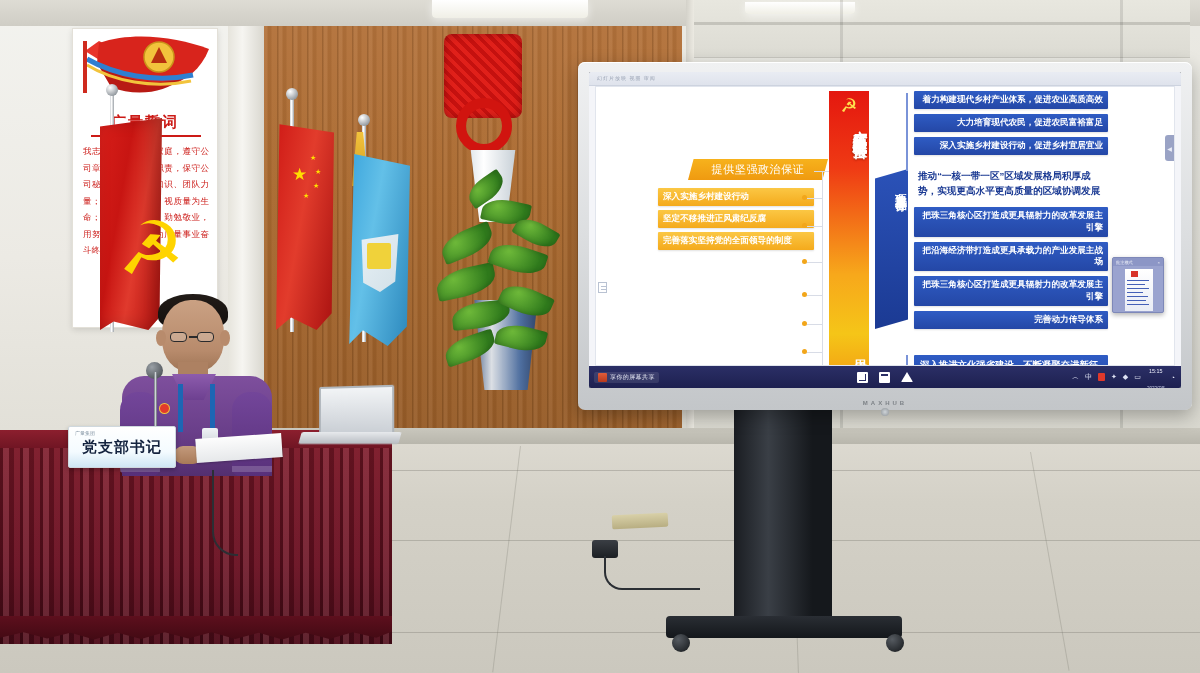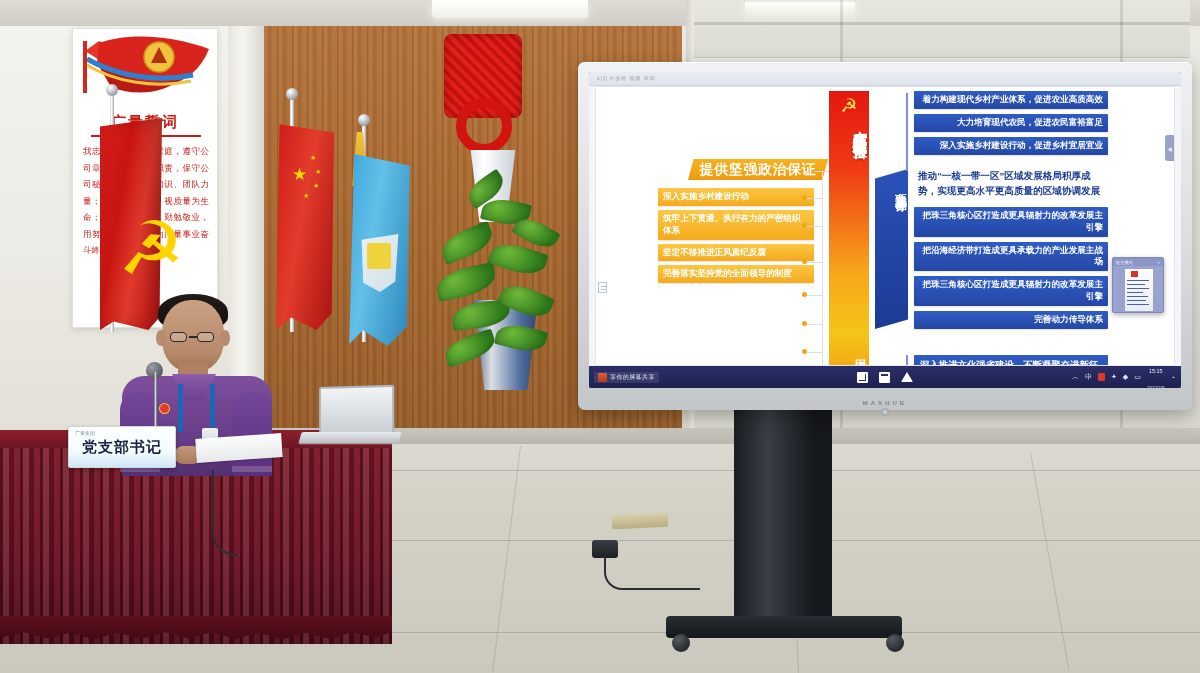--- a/index.html
+++ b/index.html
@@ -416,21 +416,21 @@
   }
 
   
   .orange-header {
     position: absolute; left: 92px; top: 72px; width: 140px; height: 21px;
     background: linear-gradient(180deg,#f7b21c,#ef9a10);
     clip-path: polygon(4% 0,100% 0,96% 100%,0 100%);
     display: flex; align-items: center; justify-content: center;
   }
   .orange-header span {
-    color: #ffffff; font-size: 14px; font-weight: bold; letter-spacing: .6px;
+    color: #ffffff; font-size: 11px; font-weight: normal; letter-spacing: .6px;
   }
   .orange-list { position: absolute; left: 62px; top: 101px; width: 156px; }
   .orange-item {
     background: linear-gradient(180deg,#fbc744,#f4aa1c);
     color: #ffffff; font-size: 8.6px; font-weight: bold; line-height: 1.38;
     padding: 3px 5px; margin-bottom: 4px; border-radius: 1px;
     box-shadow: 0 1px 2px rgba(0,0,0,.12);
   }
   .connector-line {
     position: absolute; border-top: 1px solid #d8dce6;
@@ -691,21 +691,20 @@
           <div class="canvas-handle"></div>
 
           <div class="orange-header">
             <span>提供坚强政治保证</span>
           </div>
 
           <div class="connector-spine"></div>
           <div class="connector-line" style="left:218px;top:84px;width:16px"></div>
           <div class="orange-list">
             <div class="orange-item">深入实施乡村建设行动</div>
-            <div class="orange-item">筑牢上下贯通、执行有力的严密组织体系</div>
             <div class="orange-item">坚定不移推进正风肃纪反腐</div>
             <div class="orange-item">完善落实坚持党的全面领导的制度</div>
           </div>
           <div class="connector-dot" style="left:206px;top:108px"></div>
           <div class="connector-line" style="left:211px;top:111px;width:16px"></div>
           <div class="connector-dot" style="left:206px;top:136px"></div>
           <div class="connector-line" style="left:211px;top:139px;width:16px"></div>
           <div class="connector-dot" style="left:206px;top:172px"></div>
           <div class="connector-line" style="left:211px;top:175px;width:16px"></div>
           <div class="connector-dot" style="left:206px;top:205px"></div>

